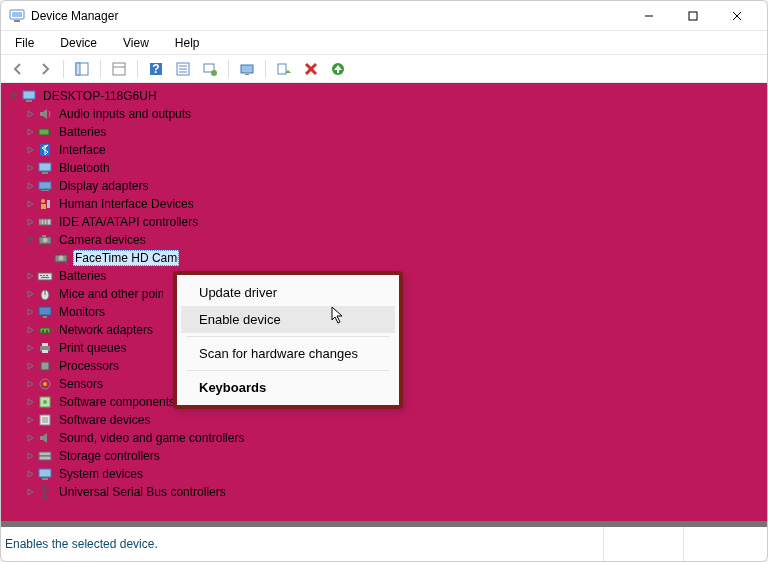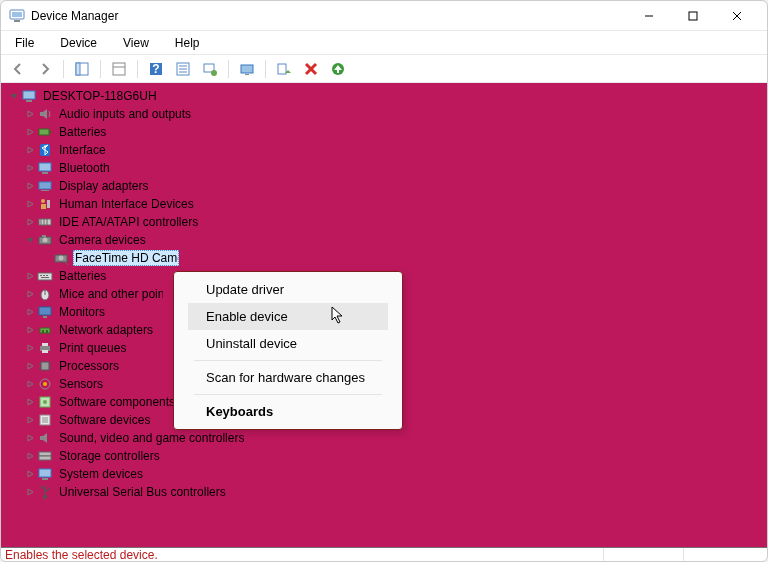--- a/index.html
+++ b/index.html
@@ -20,27 +20,27 @@
 .tree ul { list-style: none; padding-left: 0; }
 .tree li { white-space: nowrap; }
 .row { display: flex; align-items: center; height: 18px; padding-left: 4px; }
 .indent { display: inline-block; width: 16px; }
 .chev { width: 14px; height: 14px; display: inline-flex; align-items: center; justify-content: center; color: #555; cursor: default; }
 .chev.empty { visibility: hidden; }
 .nicon { width: 16px; height: 16px; display: inline-flex; align-items: center; justify-content: center; margin-right: 4px; }
 .label { padding: 1px 2px; }
 .row.selected .label { background: #cde8ff; border: 1px dotted #4a90d9; padding: 0 1px; }
 .row.trunc .label { max-width: 106px; overflow: hidden; text-overflow: clip; }
-.context-menu { position: absolute; left: 172px; top: 188px; width: 230px; background: #fafafa; border: 1px solid #7f1d1d; box-shadow: 2px 3px 8px rgba(0,0,0,.18); padding: 4px 14px; border-radius: 4px; }
+.context-menu { position: absolute; left: 172px; top: 188px; width: 230px; background: #fafafa; border: 4px solid #7f1d1d; box-shadow: 2px 3px 8px rgba(0,0,0,.18); padding: 4px 4px; border-radius: 4px; }
 .context-menu .mi { padding: 6px 18px; font-size: 13px; cursor: default; }
 .context-menu .mi.hover { background: #e8e8e8; }
 .context-menu .mi.bold { font-weight: 700; }
 .context-menu .msep { height: 1px; background: #e3e3e3; margin: 3px 6px; }
 .cursor { position: absolute; left: 330px; top: 223px; width: 14px; height: 18px; pointer-events: none; }
-.statusbar { height: 14px; border-top: 1px solid #737373; display: flex; align-items: center; padding: 0 4px; font-size: 12px; color: #b91c1c; }
+.statusbar { height: 40px; border-top: 6px solid #737373; display: flex; align-items: center; padding: 0 4px; font-size: 12px; color: #0c4a6e; }
 .statusbar .cell { flex: 0 0 auto; }
 .statusbar .filler { flex: 1; }
 .statusbar .tail1 { width: 80px; border-left: 1px solid #e5e5e5; height: 100%; }
 .statusbar .tail2 { width: 80px; border-left: 1px solid #e5e5e5; height: 100%; }
 </style>
 </head>
 <body>
 
 <div class="window">
 
@@ -562,21 +562,20 @@
                 </div>
               </li>
           </ul>
         </li>
       </ul>
     </div>
 
     <div class="context-menu">
       <div class="mi">Update driver</div>
       <div class="mi hover">Enable device</div>
-      <div class="mi">Uninstall device</div>
       <div class="msep"></div>
       <div class="mi">Scan for hardware changes</div>
       <div class="msep"></div>
       <div class="mi bold">Keyboards</div>
     </div>
 
     <svg class="cursor" viewBox="0 0 14 18">
         <path d="M1 1 L1 14 L4 11 L7 17 L9 16 L6 10 L11 10 Z" fill="#fff" stroke="#000" stroke-width="1"></path>
       </svg>
   </div>

